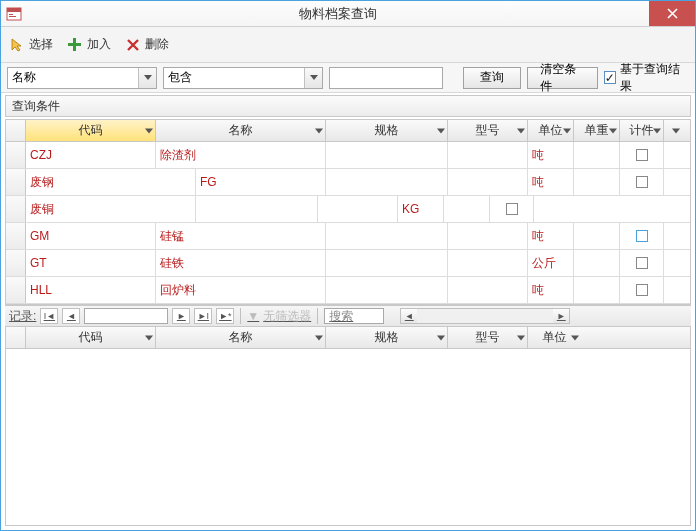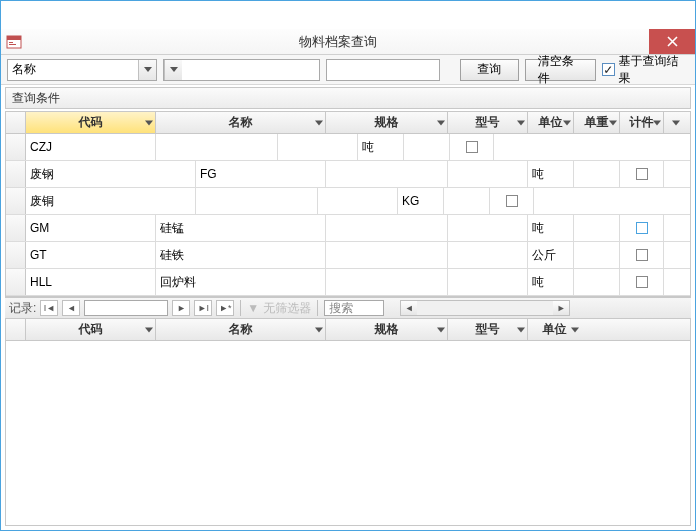--- a/index.html
+++ b/index.html
@@ -1,45 +1,45 @@
 <!DOCTYPE html>
 <html><head>
 <meta charset="utf-8">
 <style>
 * { box-sizing: border-box; margin: 0; padding: 0; font-family: "Microsoft YaHei", "SimSun", Arial, sans-serif; font-size: 12px; }
 body { background: #fff; width: 696px; height: 531px; overflow: hidden; }
 .window { width: 696px; height: 531px; border: 1px solid #4aa3df; display: flex; flex-direction: column; background: #fff; }
-.titlebar { height: 26px; background: linear-gradient(#fdfdfd,#f5f5f5); border-bottom: 1px solid #d0d0d0; display: flex; align-items: stretch; margin-top: 28px; }
+.titlebar { height: 26px; background: linear-gradient(#fdfdfd,#f5f5f5); border-bottom: 1px solid #d0d0d0; display: flex; align-items: stretch; }
 .titlebar .icon { width: 26px; display:flex; align-items:center; justify-content:center; }
 .titlebar .title { flex: 1; display:flex; align-items:center; justify-content:center; color:#333; font-size:13px; }
 .titlebar .close { width: 46px; background:#c8504f; color:#fff; display:flex; align-items:center; justify-content:center; font-size:14px; cursor:pointer; }
 .toolbar { height: 36px; background:#f4f4f4; border-bottom:1px solid #d8d8d8; display:flex; align-items:center; padding:0 8px; gap:14px; }
 .tb-btn { display:flex; align-items:center; gap:4px; cursor:pointer; color:#333; }
 .tb-btn .ic { width:16px; height:16px; display:inline-flex; align-items:center; justify-content:center; }
 .filterbar { height:30px; background:#f6f6f6; border-bottom:1px solid #d8d8d8; display:flex; align-items:center; padding:3px 6px; gap:6px; }
 .combo { height:22px; border:1px solid #a9a9a9; background:#fff; display:flex; align-items:center; }
 .combo input { border:none; outline:none; padding:0 4px; height:100%; background:transparent; }
 .combo .dd { width:18px; height:100%; border-left:1px solid #c0c0c0; background:linear-gradient(#f9f9f9,#e6e6e6); display:flex; align-items:center; justify-content:center; cursor:pointer; }
 .txt { height:22px; border:1px solid #a9a9a9; background:#fff; }
 .btn { height:22px; padding:0 12px; border:1px solid #a0a0a0; background:linear-gradient(#fdfdfd,#e6e6e6); cursor:pointer; display:inline-flex; align-items:center; justify-content:center; }
 .chk { display:inline-flex; align-items:center; gap:4px; cursor:pointer; }
 .chk .box { width:13px; height:13px; border:1px solid #5b8ec1; background:#fff; display:inline-flex; align-items:center; justify-content:center; font-size:11px; color:#222; }
 .section-label { height:22px; border:1px solid #c8c8c8; background:linear-gradient(#fbfbfb,#ececec); display:flex; align-items:center; padding:0 6px; margin:2px 4px 0 4px; color:#333; }
 .grid { margin:2px 4px 0 4px; border:1px solid #c8c8c8; }
-.ghead { display:flex; height:22px; background:linear-gradient(#fafafa,#e8e8e8); border-bottom:1px solid #c8c8c8;font-weight:bold; }
+.ghead { display:flex; height:22px; background:linear-gradient(#fafafa,#e8e8e8); border-bottom:1px solid #c8c8c8; }
 .gh { border-right:1px solid #c8c8c8; display:flex; align-items:center; justify-content:center; color:#333; position:relative; }
 .gh .dd { position:absolute; right:2px; top:50%; transform:translateY(-50%); cursor:pointer; }
 .gh.sort { background:linear-gradient(#fff3c8,#ffe27a); }
 .grow { display:flex; height:27px; border-bottom:1px solid #dcdcdc; }
-.gc { border-right:1px solid #dcdcdc; display:flex; align-items:center; padding:0 4px; color:#000000; overflow:hidden; }
+.gc { border-right:1px solid #dcdcdc; display:flex; align-items:center; padding:0 4px; color:#b91c1c; overflow:hidden; }
 .gc.center { justify-content:center; padding:0; }
 .rowhead { width:20px; background:linear-gradient(#fafafa,#ececec); border-right:1px solid #c8c8c8; }
 .ck { width:12px; height:12px; border:1px solid #888; background:#fff; }
 .ck.blue { border-color:#4aa3df; }
-.navbar { height:22px; background:linear-gradient(#f6f6f6,#e8e8e8); border-top:1px solid #c8c8c8; border-bottom:1px solid #c8c8c8; display:flex; align-items:center; padding:0 4px; gap:4px; font-size:11px; color:#555; margin:0 4px; }
+.navbar { height:22px; background:linear-gradient(#f6f6f6,#e8e8e8); border-top:1px solid #c8c8c8; border-bottom:1px solid #c8c8c8; display:flex; align-items:center; padding:0 4px; gap:4px; font-size:11px; color:#555; margin:0 4px;text-decoration:underline; }
 .navbar .nb { width:18px; height:16px; border:1px solid #c0c0c0; background:#fff; display:inline-flex; align-items:center; justify-content:center; cursor:pointer; font-size:9px; }
 .navbar .recbox { width:84px; height:16px; border:1px solid #a9a9a9; background:#fff; }
 .navbar .disabled { color:#bbb; }
 .navbar .sep { width:1px; height:16px; background:#c0c0c0; margin:0 2px; }
 .navbar .search { height:16px; border:1px solid #a9a9a9; background:#fff; padding:0 4px; color:#888; width:60px; display:flex; align-items:center; }
 .navbar .hscroll { flex:0 0 170px; height:16px; border:1px solid #c0c0c0; background:#f0f0f0; display:flex; align-items:center; }
 .navbar .hscroll .ar { width:16px; height:100%; display:flex; align-items:center; justify-content:center; background:linear-gradient(#fdfdfd,#e6e6e6); cursor:pointer; font-size:9px; }
 .navbar .hscroll .track { flex:1; height:100%; position:relative; }
 .grid2 { margin:0 4px 4px 4px; border:1px solid #c8c8c8; border-top:none; flex:1; display:flex; flex-direction:column; background:#fff; }
 .grid2 .ghead { border-top:none; }
@@ -61,29 +61,57 @@
         </svg>
     </div>
     <div class="title">物料档案查询</div>
     <div class="close">
       <svg width="11" height="11">
           <path d="M1 1 L10 10 M10 1 L1 10" stroke="#fff" stroke-width="1.6"></path>
         </svg>
     </div>
   </div>
 
+  <div class="toolbar">
+    <div class="tb-btn">
+      <span class="ic">
+          <svg width="16" height="16">
+            <path d="M3 2 L3 13 L6 10 L9 14 L11 13 L8 9 L12 9 Z" fill="#f5c24c" stroke="#b07800" stroke-width="0.8"></path>
+          </svg>
+        </span>
+      <span>选择</span>
+    </div>
+    <div class="tb-btn">
+      <span class="ic">
+          <svg width="16" height="16">
+            <rect x="6" y="1" width="3" height="13" fill="#3a9a3a"></rect>
+            <rect x="1" y="6" width="13" height="3" fill="#3a9a3a"></rect>
+          </svg>
+        </span>
+      <span>加入</span>
+    </div>
+    <div class="tb-btn">
+      <span class="ic">
+          <svg width="16" height="16">
+            <path d="M3 3 L13 13 M13 3 L3 13" stroke="#c83030" stroke-width="2.4"></path>
+          </svg>
+        </span>
+      <span>删除</span>
+    </div>
+  </div>
 
   <div class="filterbar">
     <div class="combo" style="width:150px">
       <input readonly="" style="width: 130px;" value="名称">
       <div class="dd">
           <div class="caret"></div>
         </div>
     </div>
     <div class="combo" style="width:160px">
+      <input readonly="" style="width: 140px;" value="包含">
       <div class="dd">
           <div class="caret"></div>
         </div>
     </div>
     <input class="txt" style="width: 114px;" value="">
     <div style="width:8px"></div>
     <div class="btn" style="width:60px">查询</div>
     <div class="btn" style="width:72px">清空条件</div>
     <label class="chk">
       <span class="box">
@@ -143,20 +171,21 @@
       <div class="gh" style="width:18px;border-right:none">
           <span class="dd">
             <div class="caret"></div>
           </span>
         </div>
     </div>
     <div id="grid1-body">
         <div class="grow">
           <div class="gc rowhead"></div>
           <div class="gc" style="width:130px">CZJ</div>
+          <div class="gc" style="width:170px">除渣剂</div>
           <div class="gc" style="width:122px"></div>
           <div class="gc" style="width:80px"></div>
           <div class="gc" style="width:46px">吨</div>
           <div class="gc" style="width:46px"></div>
           <div class="gc center" style="width:44px">
             <span class="ck"></span>
           </div>
           <div class="gc" style="width:18px;border-right:none"></div>
         </div>
         <div class="grow">

